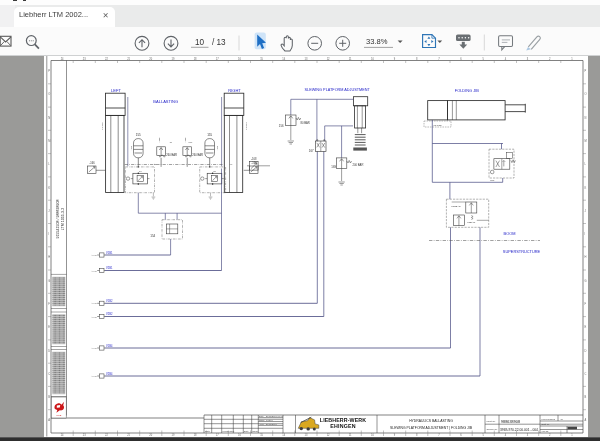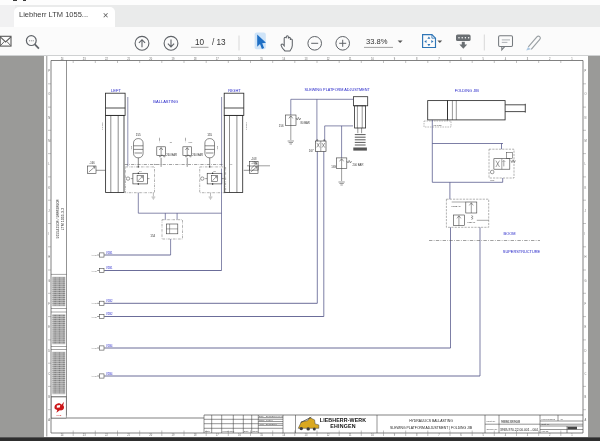--- a/index.html
+++ b/index.html
@@ -3,21 +3,21 @@
 html,body{margin:0;padding:0;width:600px;height:441px;overflow:hidden;background:#fff;font-family:"Liberation Sans",sans-serif}
 .abs{position:absolute}
 </style></head>
 <body>
 <div class="abs" style="left:0;top:0;width:600px;height:5px;background:#fdfdfd"></div>
 <div class="abs" style="left:12.5px;top:0;width:4px;height:1.4px;background:#3a3a3a"></div>
 <div class="abs" style="left:23px;top:0;width:3px;height:1.2px;background:#3a3a3a"></div>
 <div class="abs" style="left:0;top:5px;width:600px;height:22px;background:#eaebeb"></div>
 <div class="abs" style="left:0;top:5px;width:15px;height:22px;background:#f1f1f2"></div>
 <div class="abs" style="left:14px;top:7px;width:101px;height:20px;background:#fff;border-radius:5px 5px 0 0"></div>
-<div class="abs" style="left:19px;top:10px;width:90px;height:12px;font-size:7.5px;color:#3c3c3c">Liebherr LTM 1055...</div>
+<div class="abs" style="left:19px;top:10px;width:90px;height:12px;font-size:7.5px;color:#3c3c3c">Liebherr LTM 2002...</div>
 <div class="abs" style="left:102.5px;top:11px;width:10px;height:10px;font-size:7.5px;color:#5a5a5a">✕</div>
 <div class="abs" style="left:0;top:27px;width:600px;height:28px;background:#fbfbfb;border-bottom:1px solid #cfd1d2"></div>
 <svg class="abs" style="left:0;top:0" width="600" height="56" viewBox="0 0 600 56">
   <g stroke="#5a5a5a" fill="none" stroke-width="1.1">
     <rect x="0.2" y="36.3" width="10.8" height="9.8"></rect>
     <path d="M0.2,36.8 L5.6,42 L11,36.8"></path>
     <path d="M0.5,45.6 L4.3,41.5 M10.7,45.6 L6.9,41.5" stroke-width="0.9"></path>
   </g>
   <g stroke="#5f6368" fill="none" stroke-width="1.2">
     <circle cx="31.3" cy="40.6" r="4.9"></circle>

